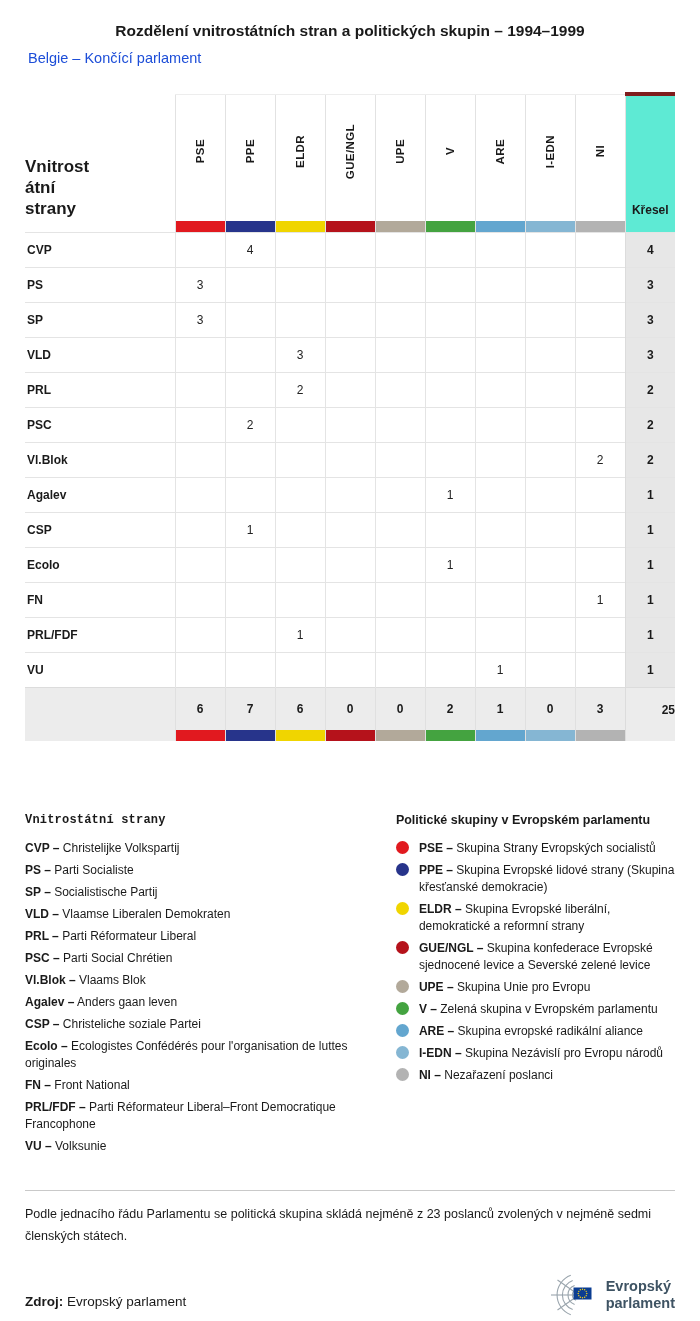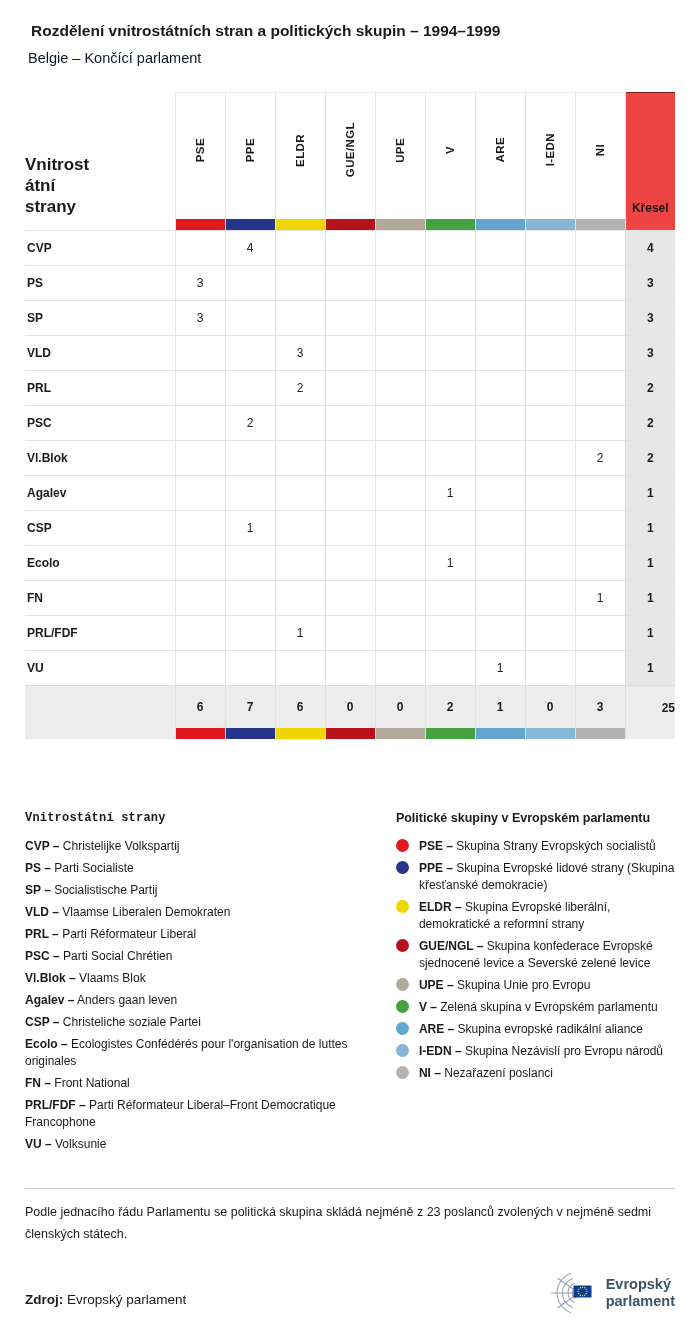--- a/index.html
+++ b/index.html
@@ -1,35 +1,35 @@
 <!DOCTYPE html>
 <html><head>
 <meta charset="utf-8">
 <style>
   * { box-sizing: border-box; }
   html, body { margin: 0; padding: 0; background: #ffffff; }
   body { width: 700px; font-family: "Liberation Sans", sans-serif; color: #1a1a1a; }
   .page { width: 700px; min-height: 1321px; padding: 14px 25px 20px 25px; }
 
-  .title { font-size: 15.5px; font-weight: 700; margin: 8px 0 10px 6px; }
-  .subtitle { font-size: 14.5px; color: #0f172a; margin-left: 3px; }
+  .title { font-size: 15.5px; font-weight: 700; margin: 8px 0 10px 0; text-align: center; }
+  .subtitle { font-size: 14.5px; color: #1d4ed8; margin-left: 3px; }
 
   table.seats-table { border-collapse: collapse; table-layout: fixed; width: 650px; margin-top: 26px; }
   th, td { padding: 0; }
 
   th.group-head { vertical-align: bottom; border-left: 1px solid #e2e2e2; border-top: 1px solid #ededed; }
   .vwrap { height: 114px; display: flex; align-items: center; justify-content: center; }
   .vlabel { writing-mode: vertical-rl; transform: rotate(180deg); font-size: 11.5px; font-weight: 700; letter-spacing: 0.4px; white-space: nowrap; }
   .bar { height: 11px; }
   th .bar { margin-top: 12px; }
 
   th.corner { vertical-align: bottom; text-align: left; }
   .corner-label { font-size: 17px; font-weight: 700; line-height: 21px; padding-bottom: 13px; }
 
-  th.seats-head { background: #ef4444; vertical-align: bottom; border-left: 1px solid #e2e2e2; border-top: 1px solid #7f1d1d; }
+  th.seats-head { background: #5eead4; vertical-align: bottom; border-left: 1px solid #e2e2e2; border-top: 4px solid #7f1d1d; }
   .seats-label { text-align: center; font-size: 12px; font-weight: 700; padding-bottom: 15px; }
 
   #table-body td { height: 35px; border-top: 1px solid #e4e4e4; font-size: 12px; }
   td.party { font-weight: 700; padding-left: 2px; }
   td.val { text-align: center; border-left: 1px solid #e4e4e4; color: #222; }
   td.seats { text-align: center; font-weight: 700; background: #e7e7e7; border-left: 1px solid #dcdcdc; }
 
   tr.totals td { border-top: 1px solid #dcdcdc; background: #ececec; height: 53px; }
   td.t-val { border-left: 1px solid #e0e0e0; vertical-align: bottom; }
   .t-num { height: 42px; display: flex; align-items: center; justify-content: center; font-size: 12px; font-weight: 700; }

